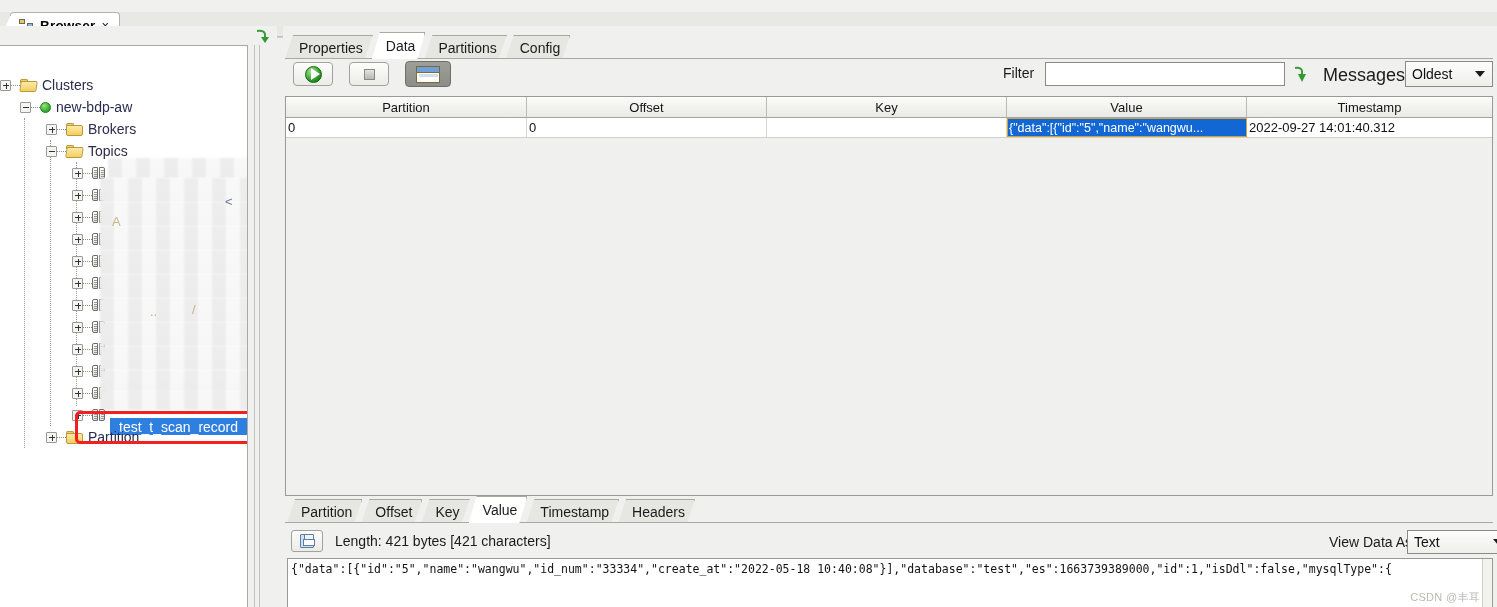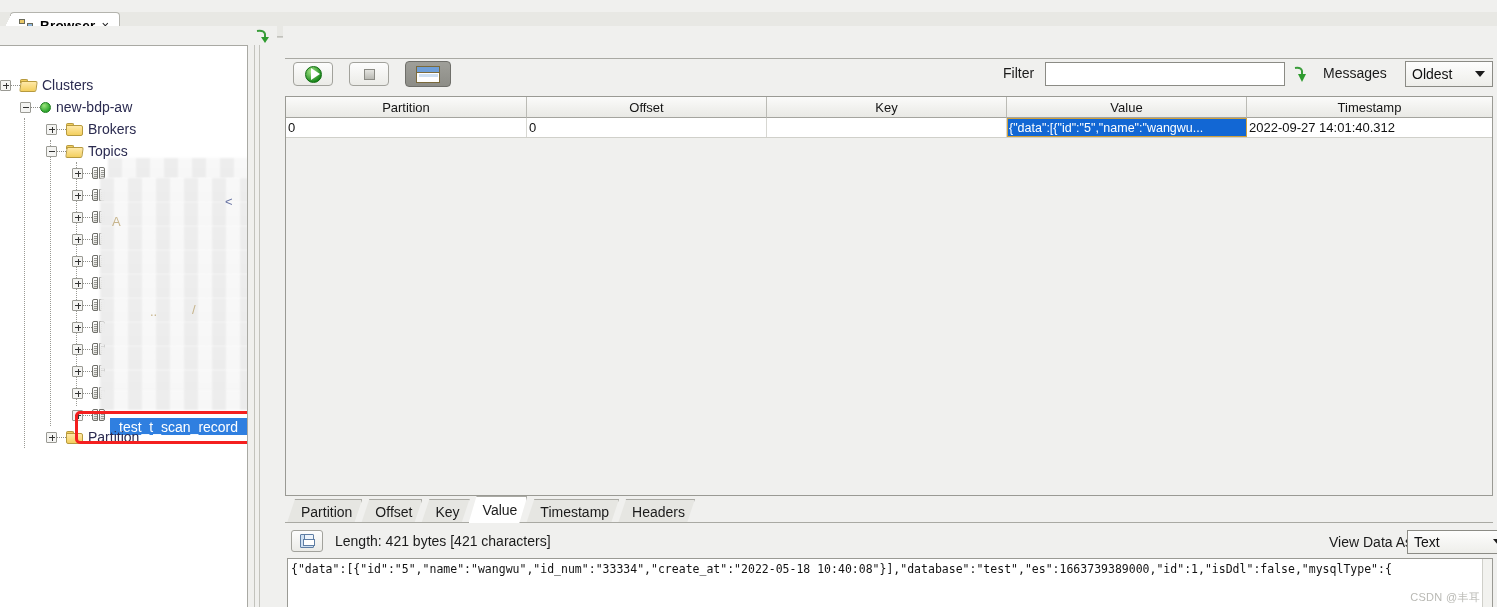--- a/index.html
+++ b/index.html
@@ -202,21 +202,21 @@
   .win-ico::before { content:""; position:absolute; left:0; top:0; right:0; height:5px; background:#6f9fd8; border-bottom:1px solid #7b6a3a;}
   .win-ico::after { content:""; position:absolute; left:2px; top:7px; width:19px; height:3px; background:#cfe0f2; }
 
   .filter-label { position:absolute; top: 3px; font-size: 14px; color:#1b1b1b; }
   .filter-input {
     position:absolute; top: 0px; height: 24px; width: 240px;
     border:1px solid #8b8b85; background:#fff; font-size:13px; padding:0 4px;
     font-family:"Liberation Sans", sans-serif;
   }
   .green-arrow { position:absolute; width:16px; height:18px; }
-  .msg-label { position:absolute; top:3px; font-size:14px; color:#1b1b1b; }
+  .msg-label { position:absolute; top:3px; font-size:18px; color:#1b1b1b; }
   .combo {
     position:absolute; height:26px; border:1px solid #8b8b85; background:linear-gradient(#fdfdfd,#eeeeea);
     display:flex; align-items:center; padding-left:6px; font-size:14px; color:#111;
   }
   .combo .caret {
     margin-left:auto; margin-right:7px;
     width:0;height:0;border-left:5px solid transparent;border-right:5px solid transparent;border-top:6px solid #1c1c1c;
   }
 
   
@@ -475,20 +475,34 @@
       </div>
     </div>
 
     <div class="splitter">
         <div class="bar"></div>
       </div>
   </div>
 
   <div class="main">
 
+    <div class="tabstrip">
+      <div class="jtab">
+          <span>Properties</span>
+        </div>
+      <div class="jtab active">
+          <span>Data</span>
+        </div>
+      <div class="jtab">
+          <span>Partitions</span>
+        </div>
+      <div class="jtab">
+          <span>Config</span>
+        </div>
+    </div>
     <div class="tabstrip-underline"></div>
 
     <div class="toolbar2">
       <div class="tbtn" style="left:10px;">
         <span class="play-circle">
             <span class="play-ico"></span>
           </span>
       </div>
       <div class="tbtn" style="left:66px;">
         <span class="stop-ico"></span>

